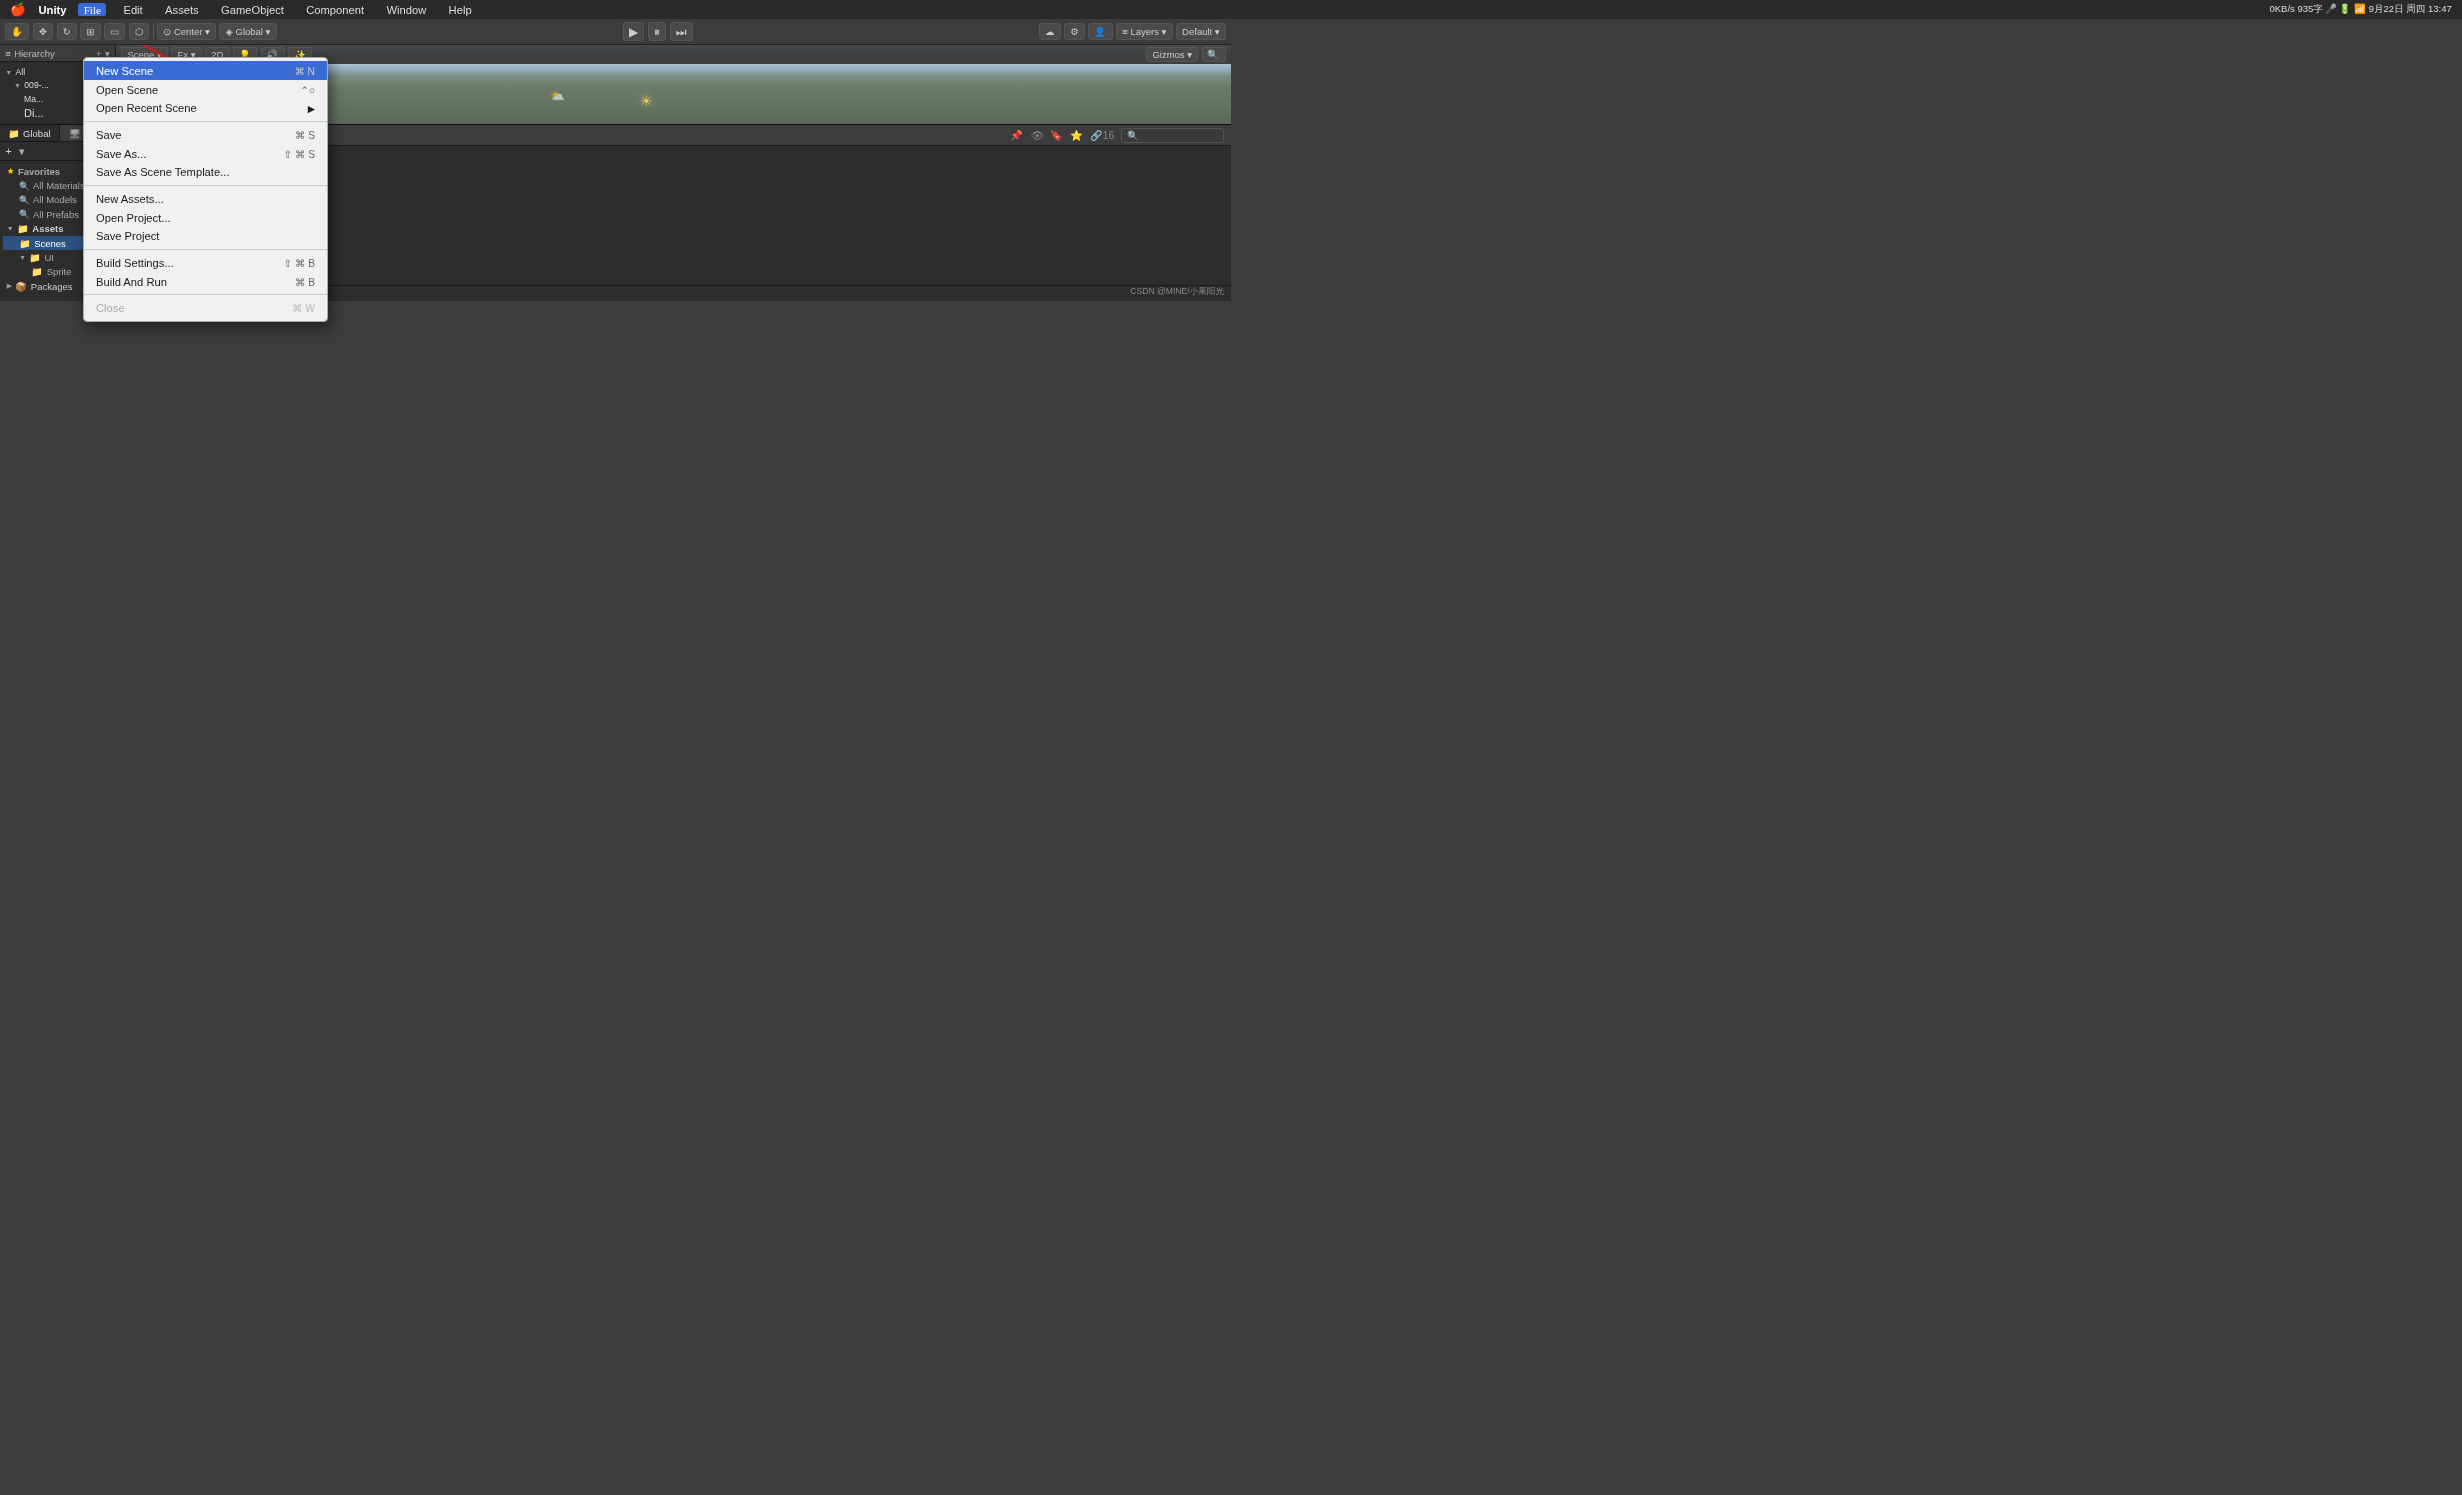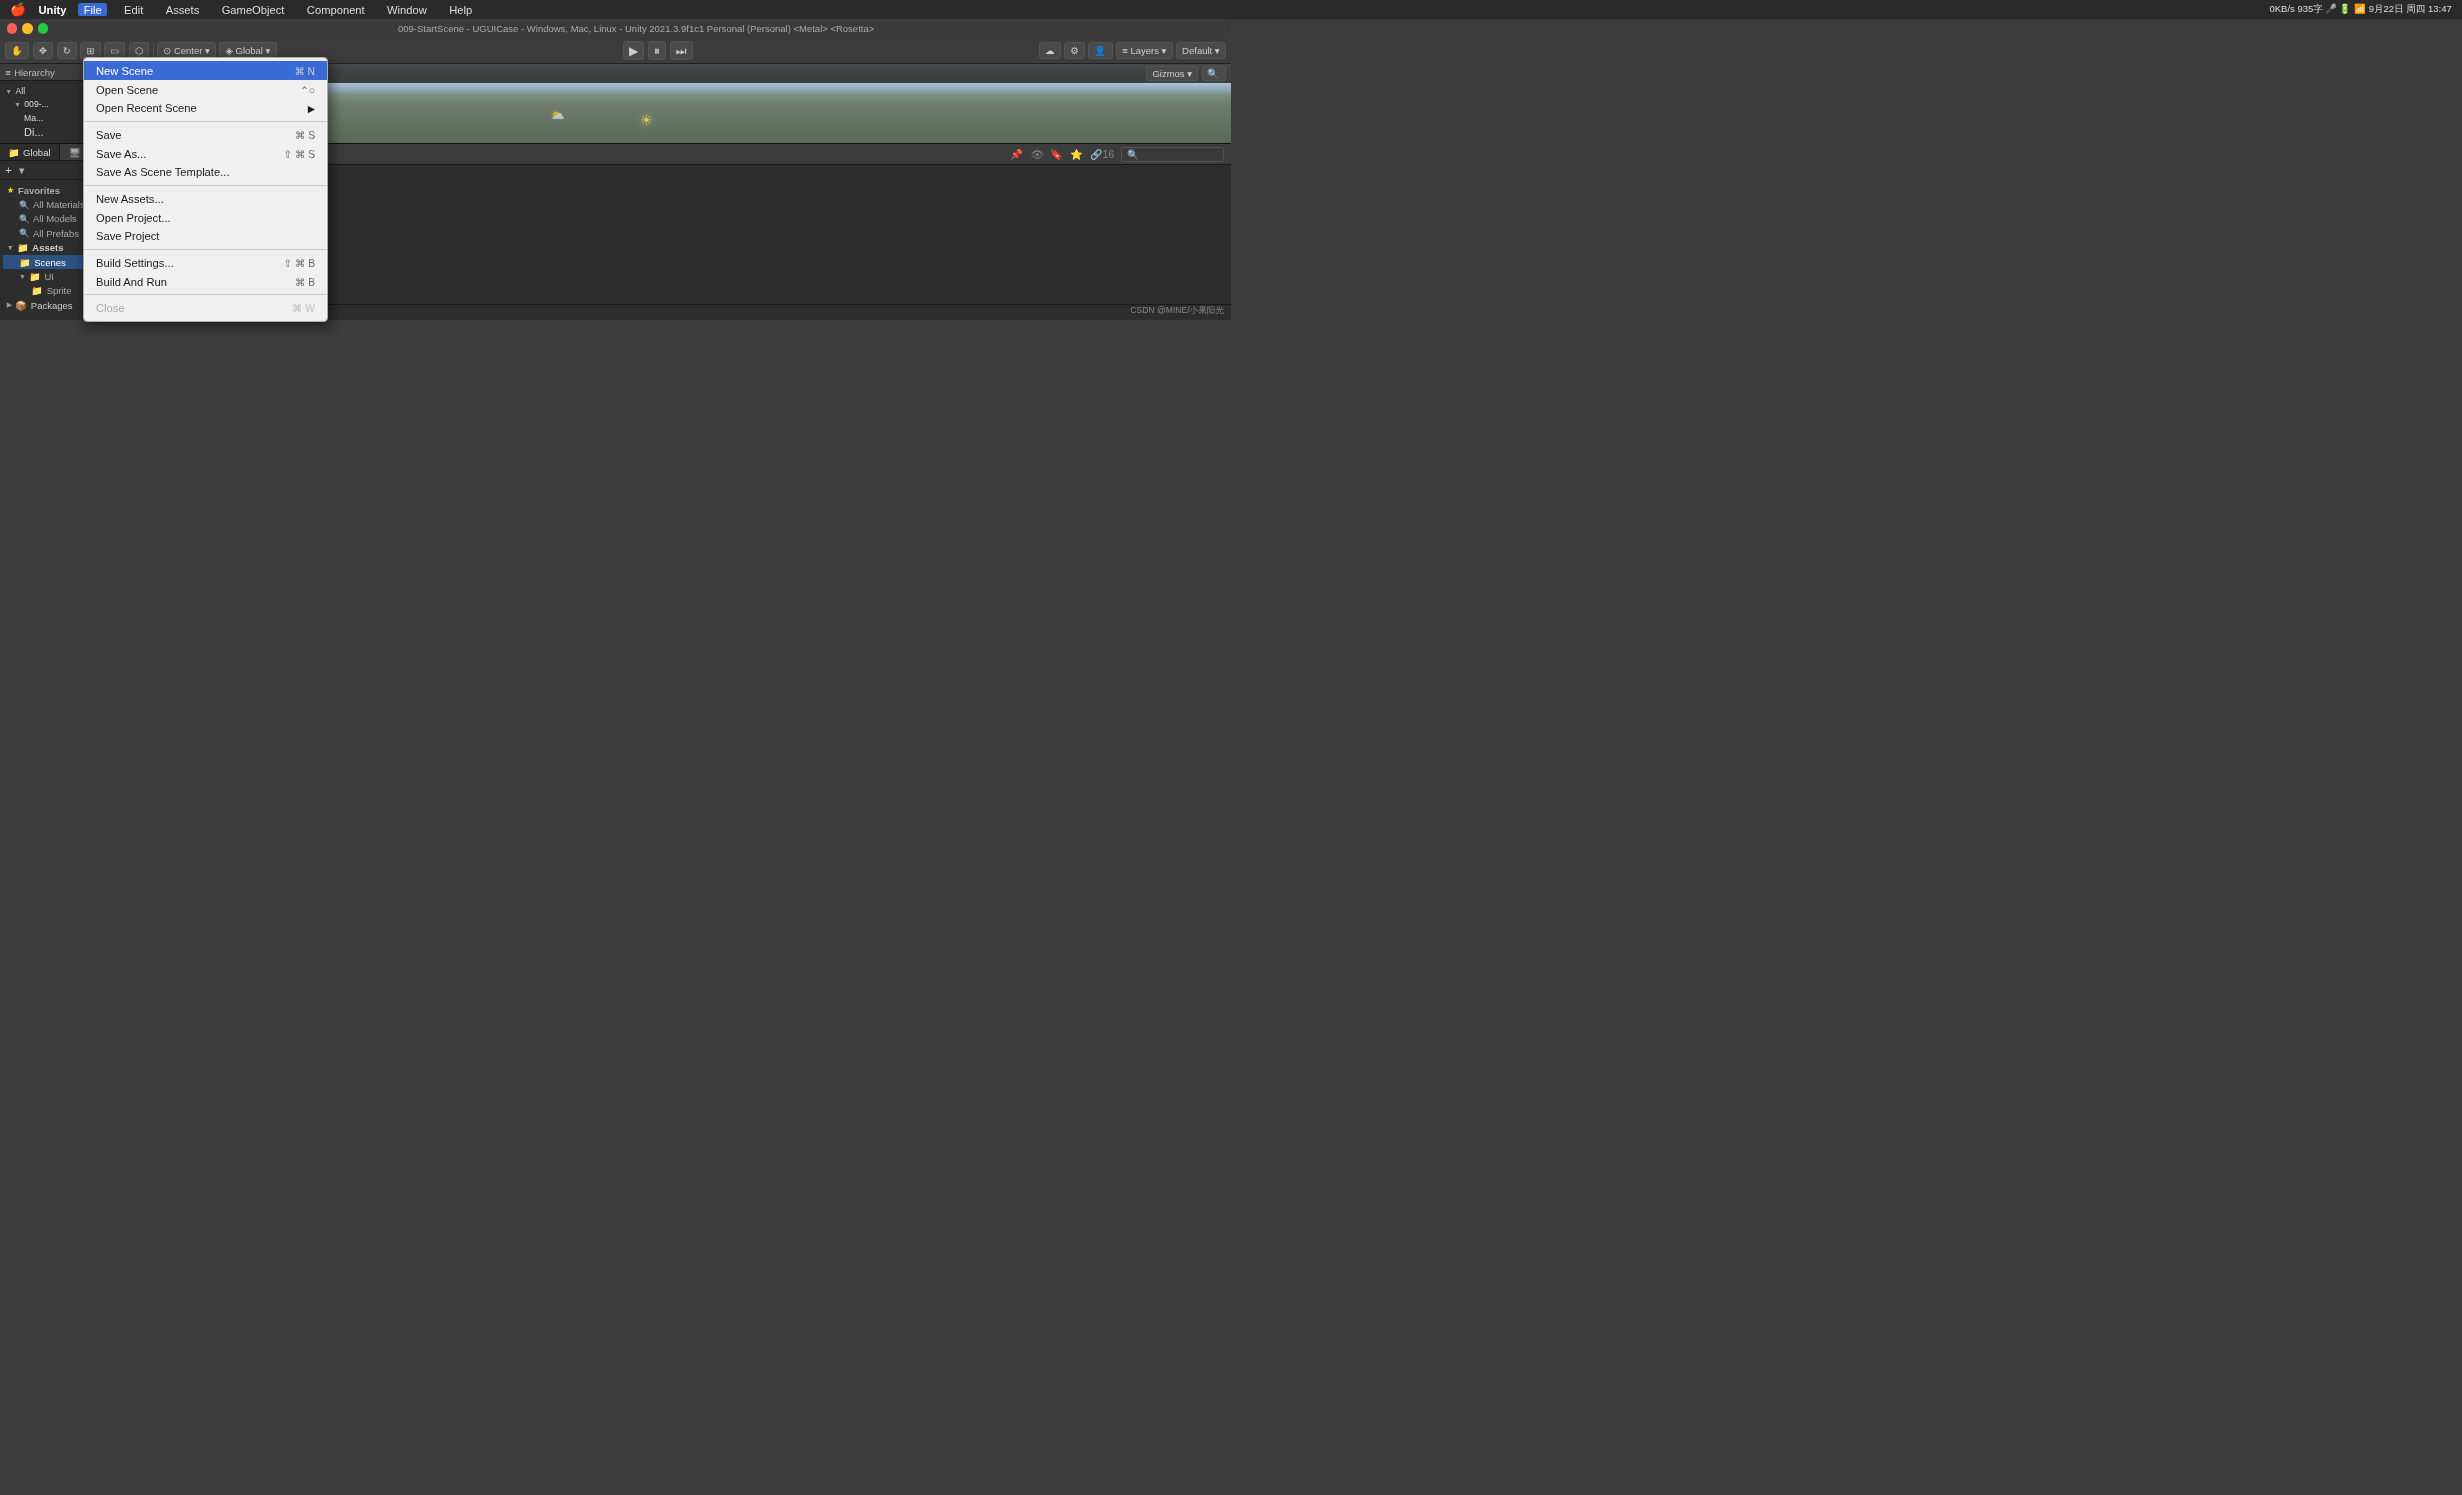--- a/index.html
+++ b/index.html
@@ -43,20 +43,21 @@
       padding: 1.7px 7px;
       border-radius: 2.6px;
       cursor: pointer;
       color: #e0e0e0;
       font-size: 11.2px;
       white-space: nowrap;
     }
     .menu-item:hover, .menu-item.active {
       background: #5b7fc8;
       color: white;
+      font-family: Liberation Serif, serif;
     }
     .menu-item.active {
       background: #4a7adb;
     }
 
     
     .dropdown-menu {
       position: absolute;
       top: 38px;
       left: 83px;
@@ -414,28 +415,20 @@
     <span class="menu-item" style="color:#ddd;padding:0.9px 5.2px;">Component</span>
     <span class="menu-item" style="color:#ddd;padding:0.9px 5.2px;">Window</span>
     <span class="menu-item" style="color:#ddd;padding:0.9px 5.2px;">Help</span>
   </div>
   <div class="mac-right">
     <span>0KB/s  935字  🎤  🔋  📶  9月22日 周四  13:47</span>
   </div>
 </div>
 
 <div style="position:relative; margin-top:19px;">
-  <div class="title-bar">
-    <div class="title-bar-controls">
-      <div class="title-bar-btn btn-close"></div>
-      <div class="title-bar-btn btn-min"></div>
-      <div class="title-bar-btn btn-max"></div>
-    </div>
-    <div style="flex:1; text-align:center; font-size:9.5px; color:#aaa; overflow:hidden; text-overflow:ellipsis; white-space:nowrap; padding:0 7px;">009-StartScene - UGUICase - Windows, Mac, Linux - Unity 2021.3.9f1c1 Personal (Personal) &lt;Metal&gt; &lt;Rosetta&gt;</div>
-  </div>
 
   <div class="unity-toolbar">
 
     <div class="toolbar-btn">✋</div>
     <div class="toolbar-btn">✥</div>
     <div class="toolbar-btn">↻</div>
     <div class="toolbar-btn">⊞</div>
     <div class="toolbar-btn">▭</div>
     <div class="toolbar-btn">⬡</div>
     <div class="toolbar-separator"></div>

